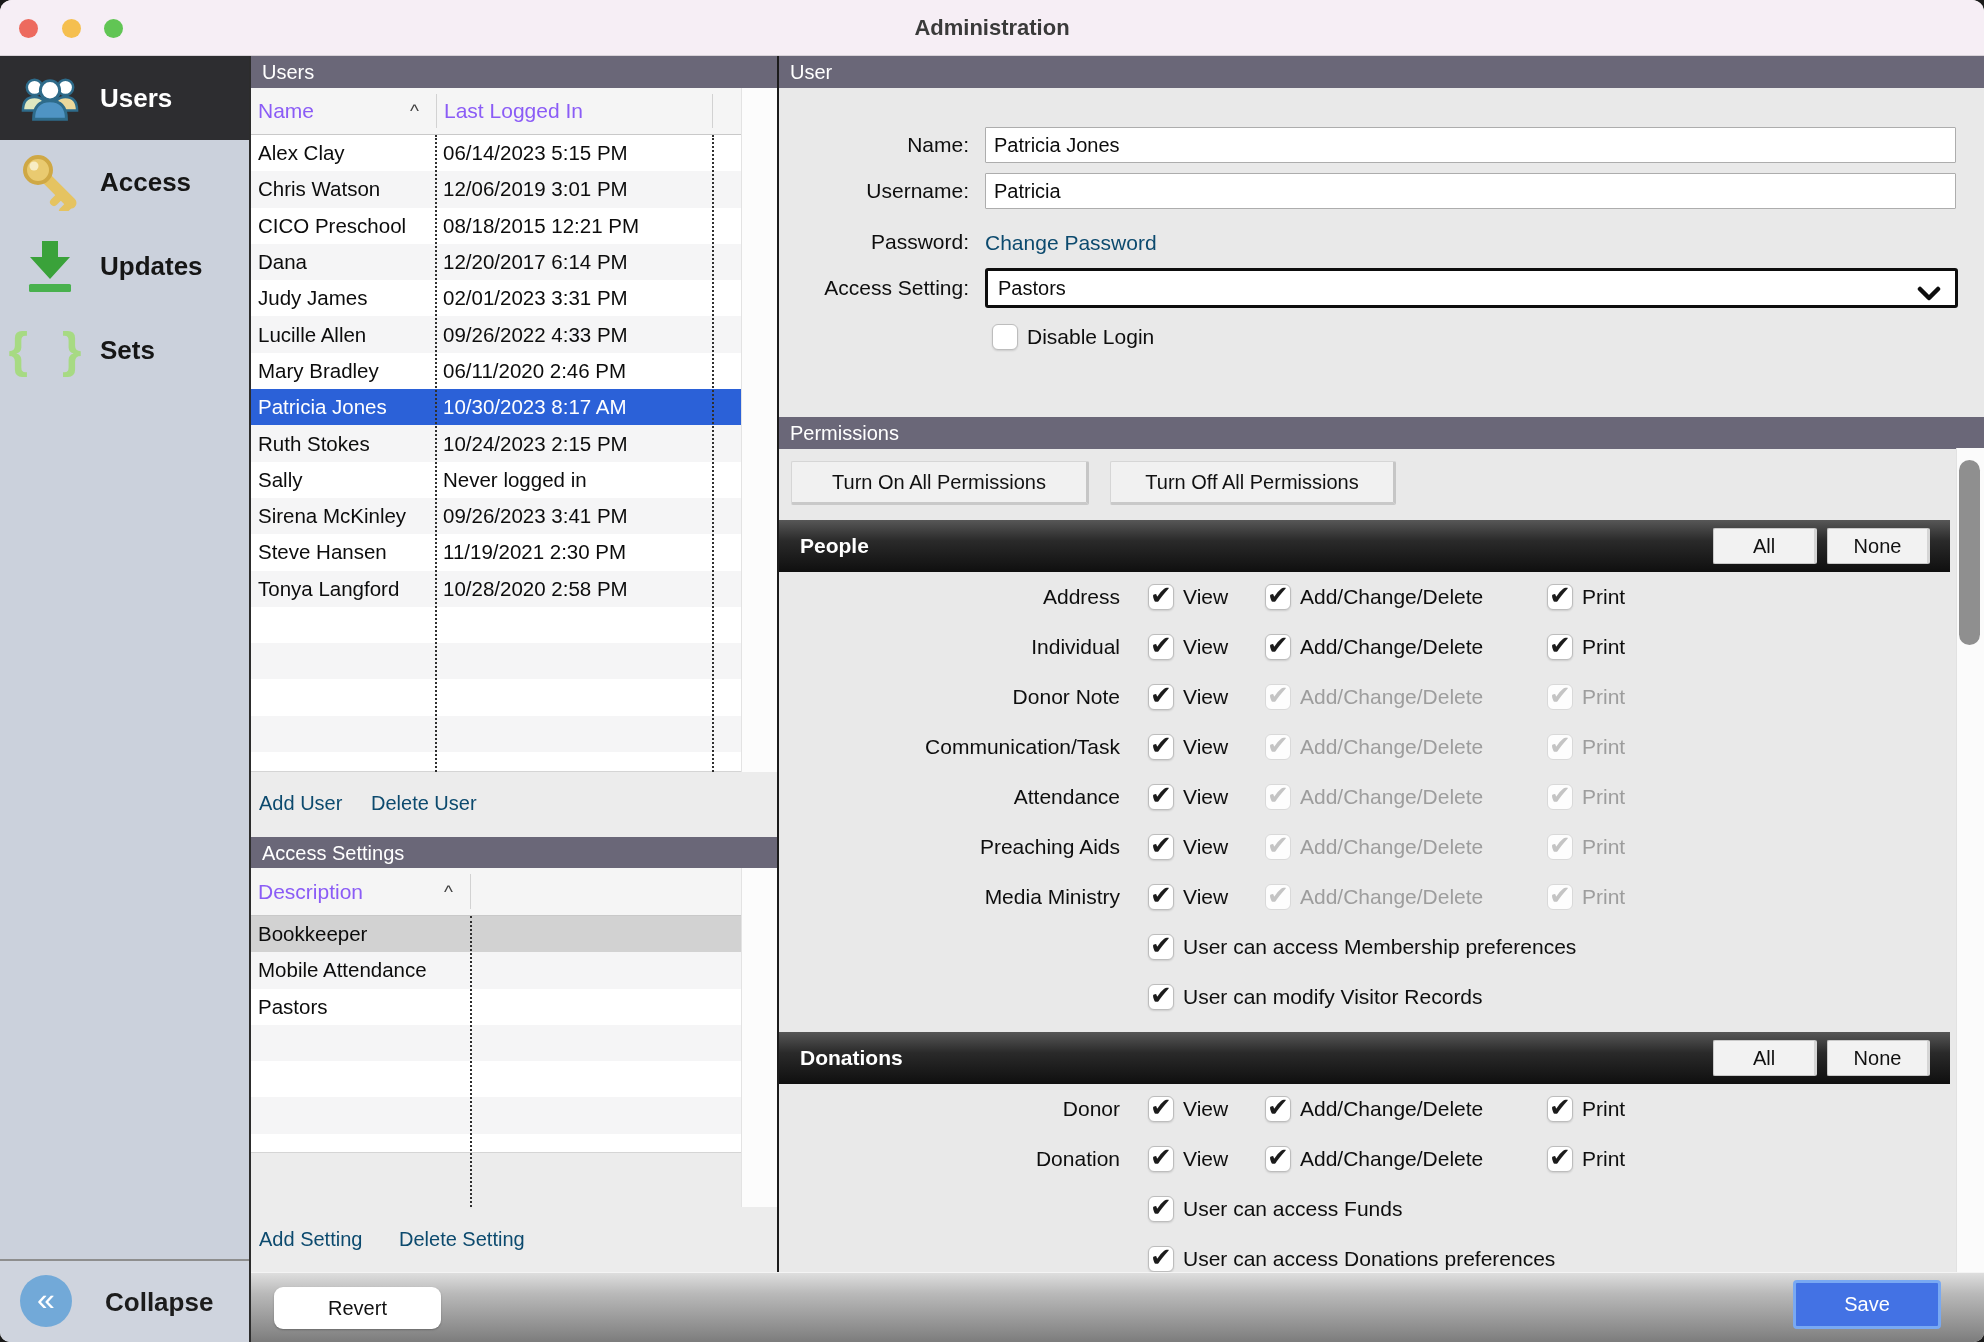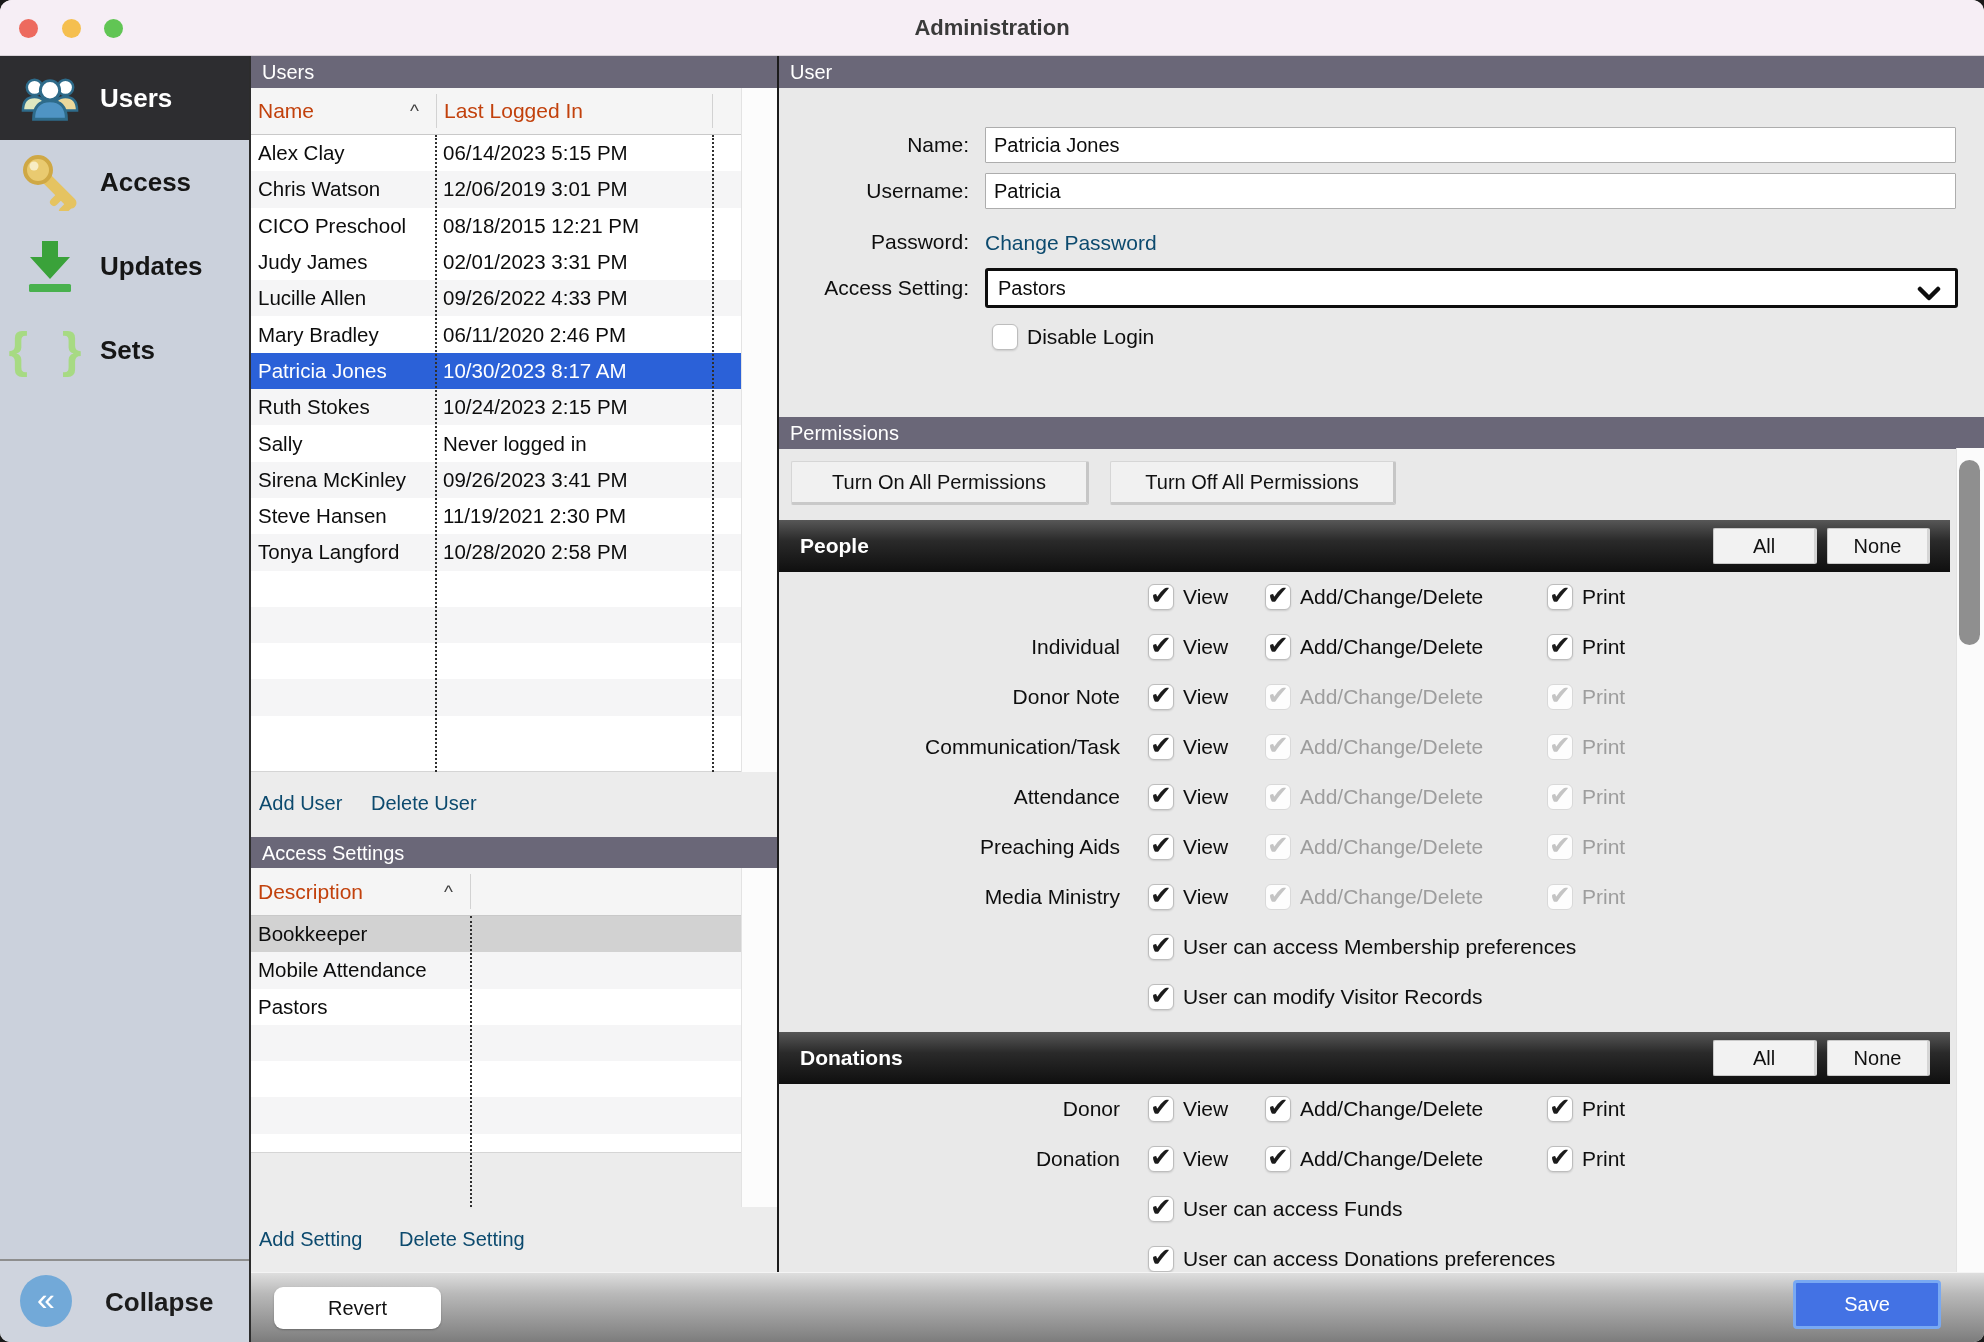--- a/index.html
+++ b/index.html
@@ -29,21 +29,21 @@
 
   .divider1{left:249px;top:56px;width:2px;height:1286px;background:#2c2c2c;}
   .divider2{left:777px;top:56px;width:2px;height:1216px;background:#1b1b1b;}
 
   
   .phdr{height:32px;background:#6a6778;color:#fff;font-size:20px;font-weight:500;display:flex;align-items:center;padding-left:11px;}
 
   
   .midbg{left:251px;top:56px;width:526px;height:1216px;background:#ececec;}
   .thead{background:#f5f5f5;border-bottom:1px solid #c9c9c9;position:absolute;width:490px;left:251px;}
-  .thead .hname{position:absolute;left:7px;top:0;height:100%;display:flex;align-items:center;font-size:21px;color:#c2410c;}
+  .thead .hname{position:absolute;left:7px;top:0;height:100%;display:flex;align-items:center;font-size:21px;color:#8b5cf6;}
   .thead .caret{position:absolute;top:0;height:100%;display:flex;align-items:center;font-size:19px;color:#444;}
   .thead .vsep{position:absolute;top:6px;bottom:6px;width:1px;background:#d2d2d2;}
   .tbody{position:absolute;left:251px;width:490px;overflow:hidden;border-bottom:1px solid #d5d5d5;background:#fff;}
   .trow{height:36.3px;display:flex;align-items:center;font-size:20.5px;color:#0c0c0c;background:#fff;}
   .trow.alt{background:#f5f5f6;}
   .trow.sel{background:#2b61d8;color:#fff;}
   .trow.selgray{background:#d2d2d2;}
   .cell-name{width:184px;padding-left:7px;white-space:nowrap;overflow:hidden;}
   .cell-date{width:275px;padding-left:8px;white-space:nowrap;overflow:hidden;}
   .cell-desc{width:480px;padding-left:7px;white-space:nowrap;overflow:hidden;}
@@ -171,20 +171,24 @@
         <span class="cell-date">06/14/2023 5:15 PM</span>
       </div>
       <div class="trow alt">
         <span class="cell-name">Chris Watson</span>
         <span class="cell-date">12/06/2019 3:01 PM</span>
       </div>
       <div class="trow">
         <span class="cell-name">CICO Preschool</span>
         <span class="cell-date">08/18/2015 12:21 PM</span>
       </div>
+      <div class="trow alt">
+        <span class="cell-name">Dana</span>
+        <span class="cell-date">12/20/2017 6:14 PM</span>
+      </div>
       <div class="trow">
         <span class="cell-name">Judy James</span>
         <span class="cell-date">02/01/2023 3:31 PM</span>
       </div>
       <div class="trow alt">
         <span class="cell-name">Lucille Allen</span>
         <span class="cell-date">09/26/2022 4:33 PM</span>
       </div>
       <div class="trow">
         <span class="cell-name">Mary Bradley</span>
@@ -290,20 +294,21 @@
   <button class="pbtn" style="left:791px;width:298px;">Turn On All Permissions</button>
   <button class="pbtn" style="left:1110px;width:286px;">Turn Off All Permissions</button>
 
   <div id="perm-sections">
       <div class="secbar" style="top: 520px;">
         <div class="sectitle">People</div>
         <button class="anbtn" style="right: 133px; width: 104px;">All</button>
         <button class="anbtn" style="right: 20px; width: 103px;">None</button>
       </div>
       <div class="permrow" style="top: 572px;">
+        <div class="plabel">Address</div>
         <div class="grp" style="left: 369px; top: 12px;">
           <span class="cb">
             <span class="mk">✔</span>
           </span>
           <span>View</span>
         </div>
         <div class="grp" style="left: 486px; top: 12px;">
           <span class="cb">
             <span class="mk">✔</span>
           </span>

